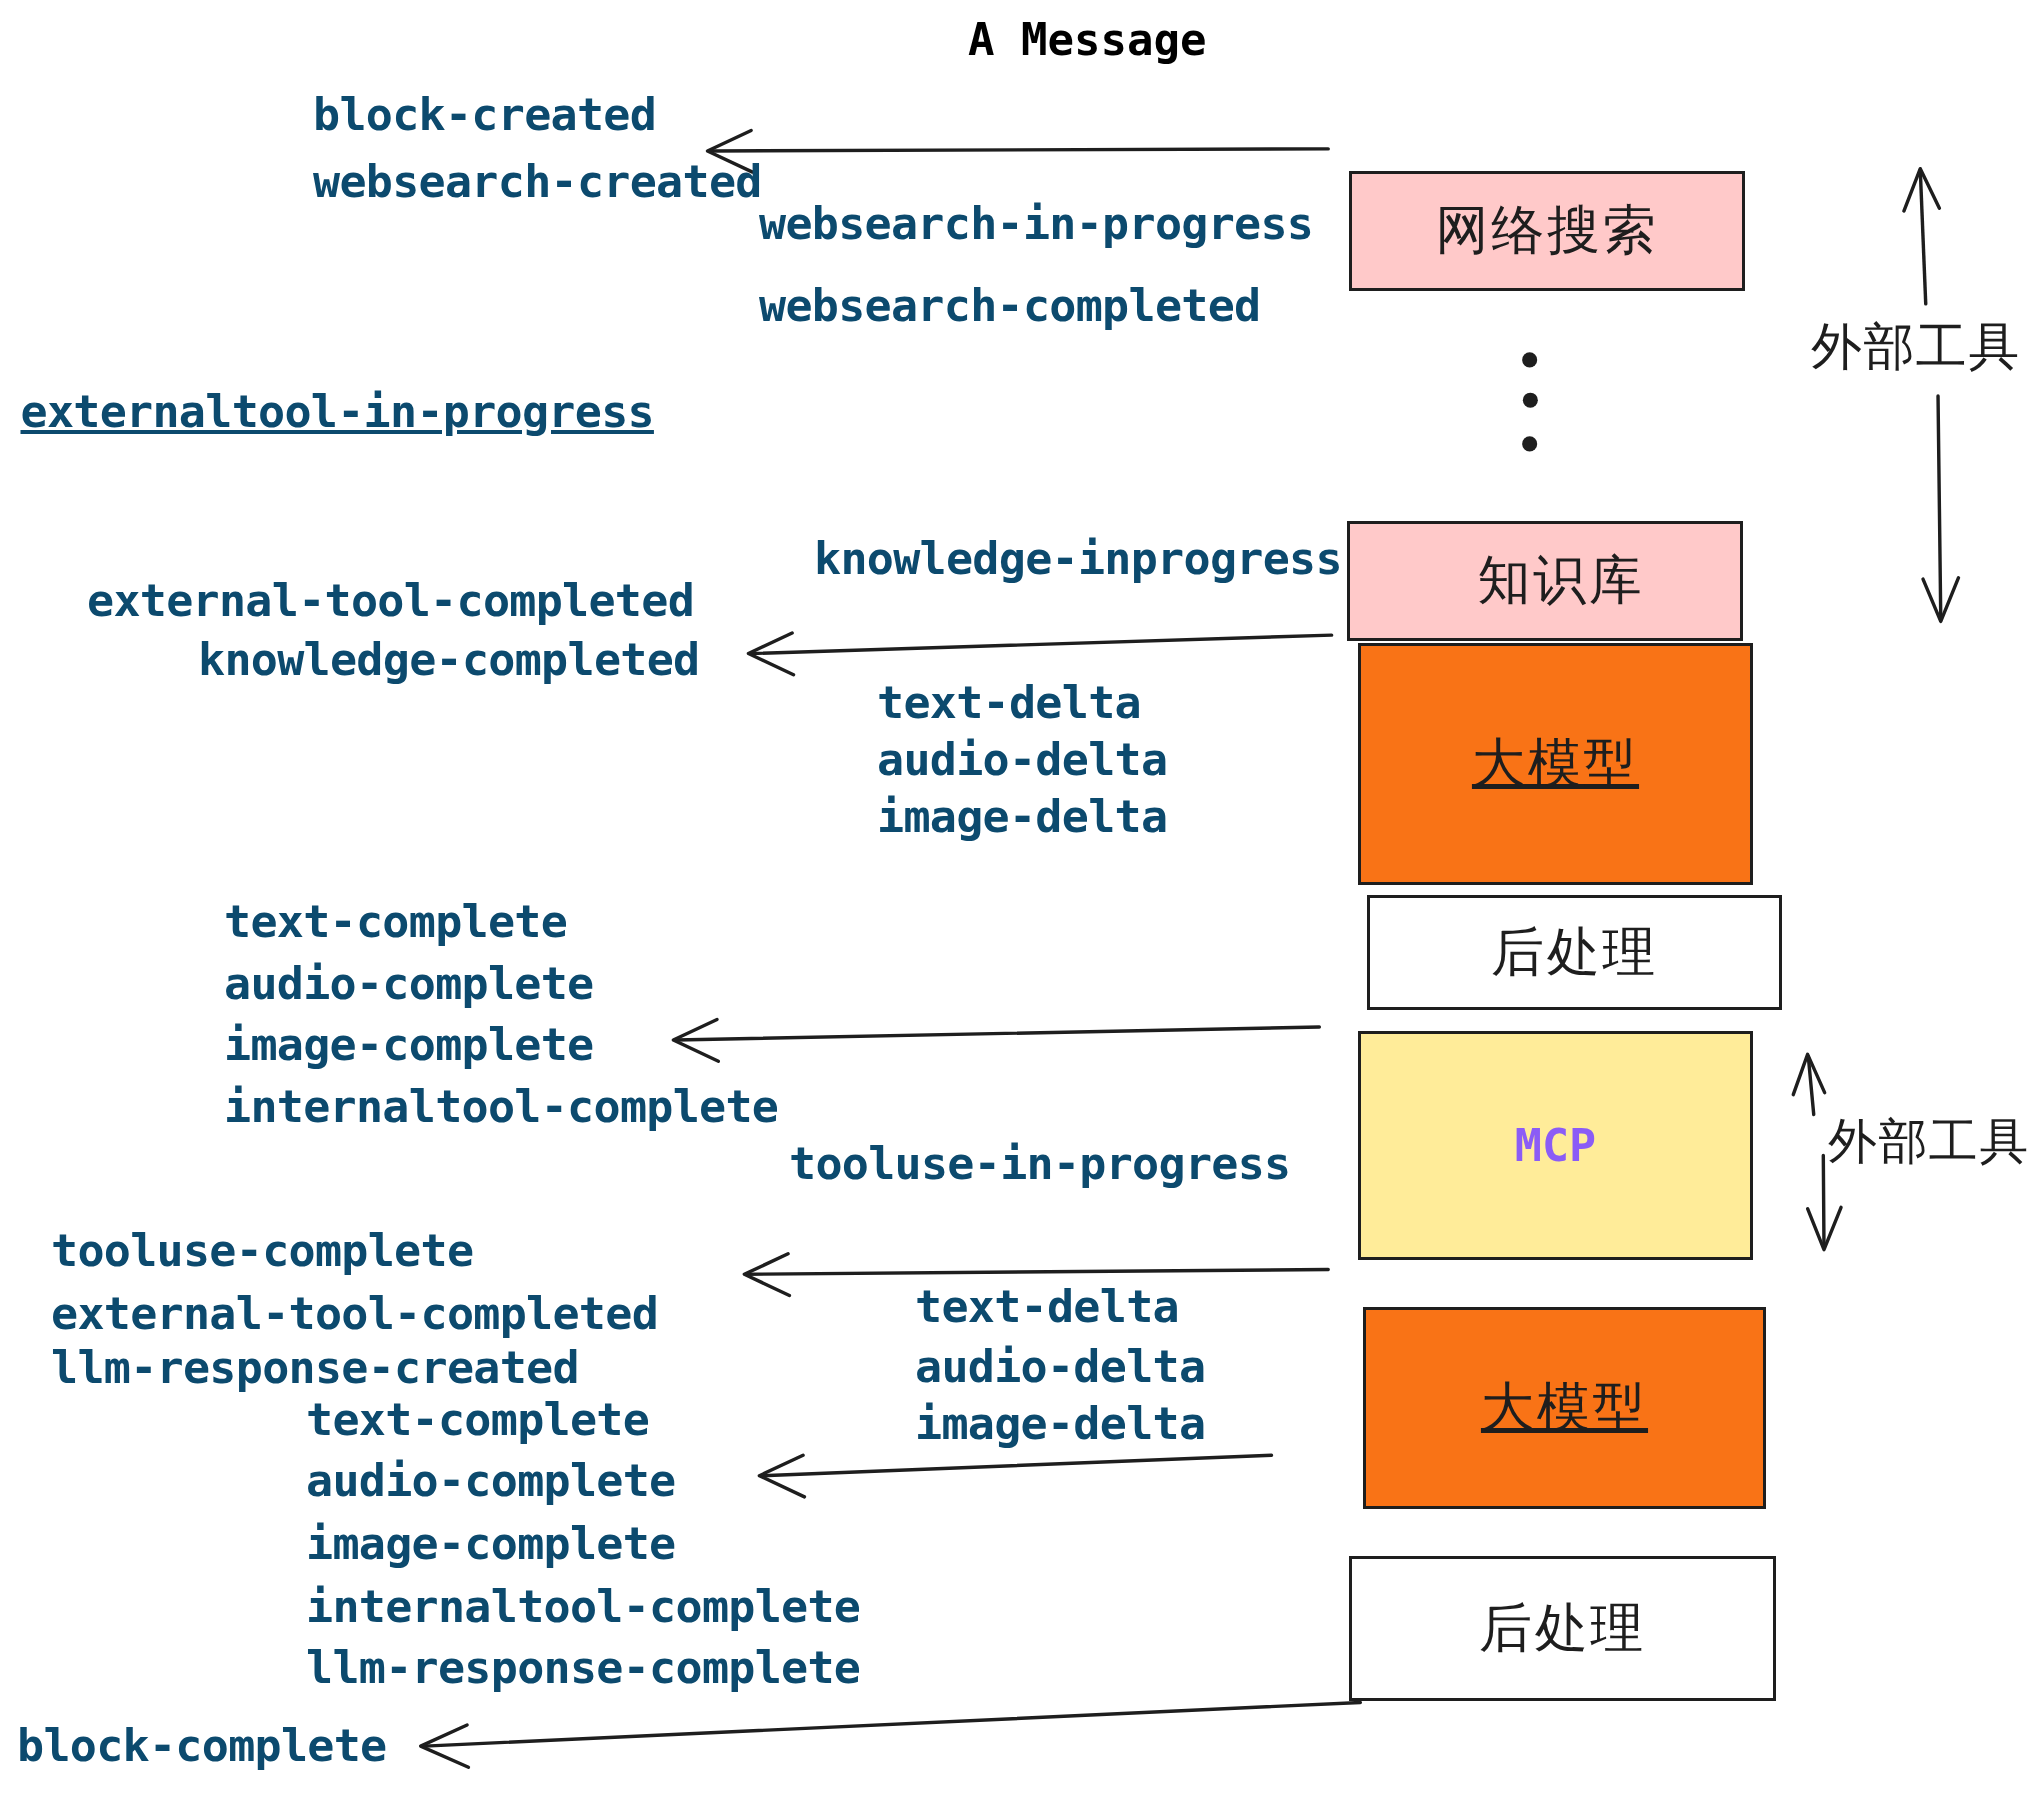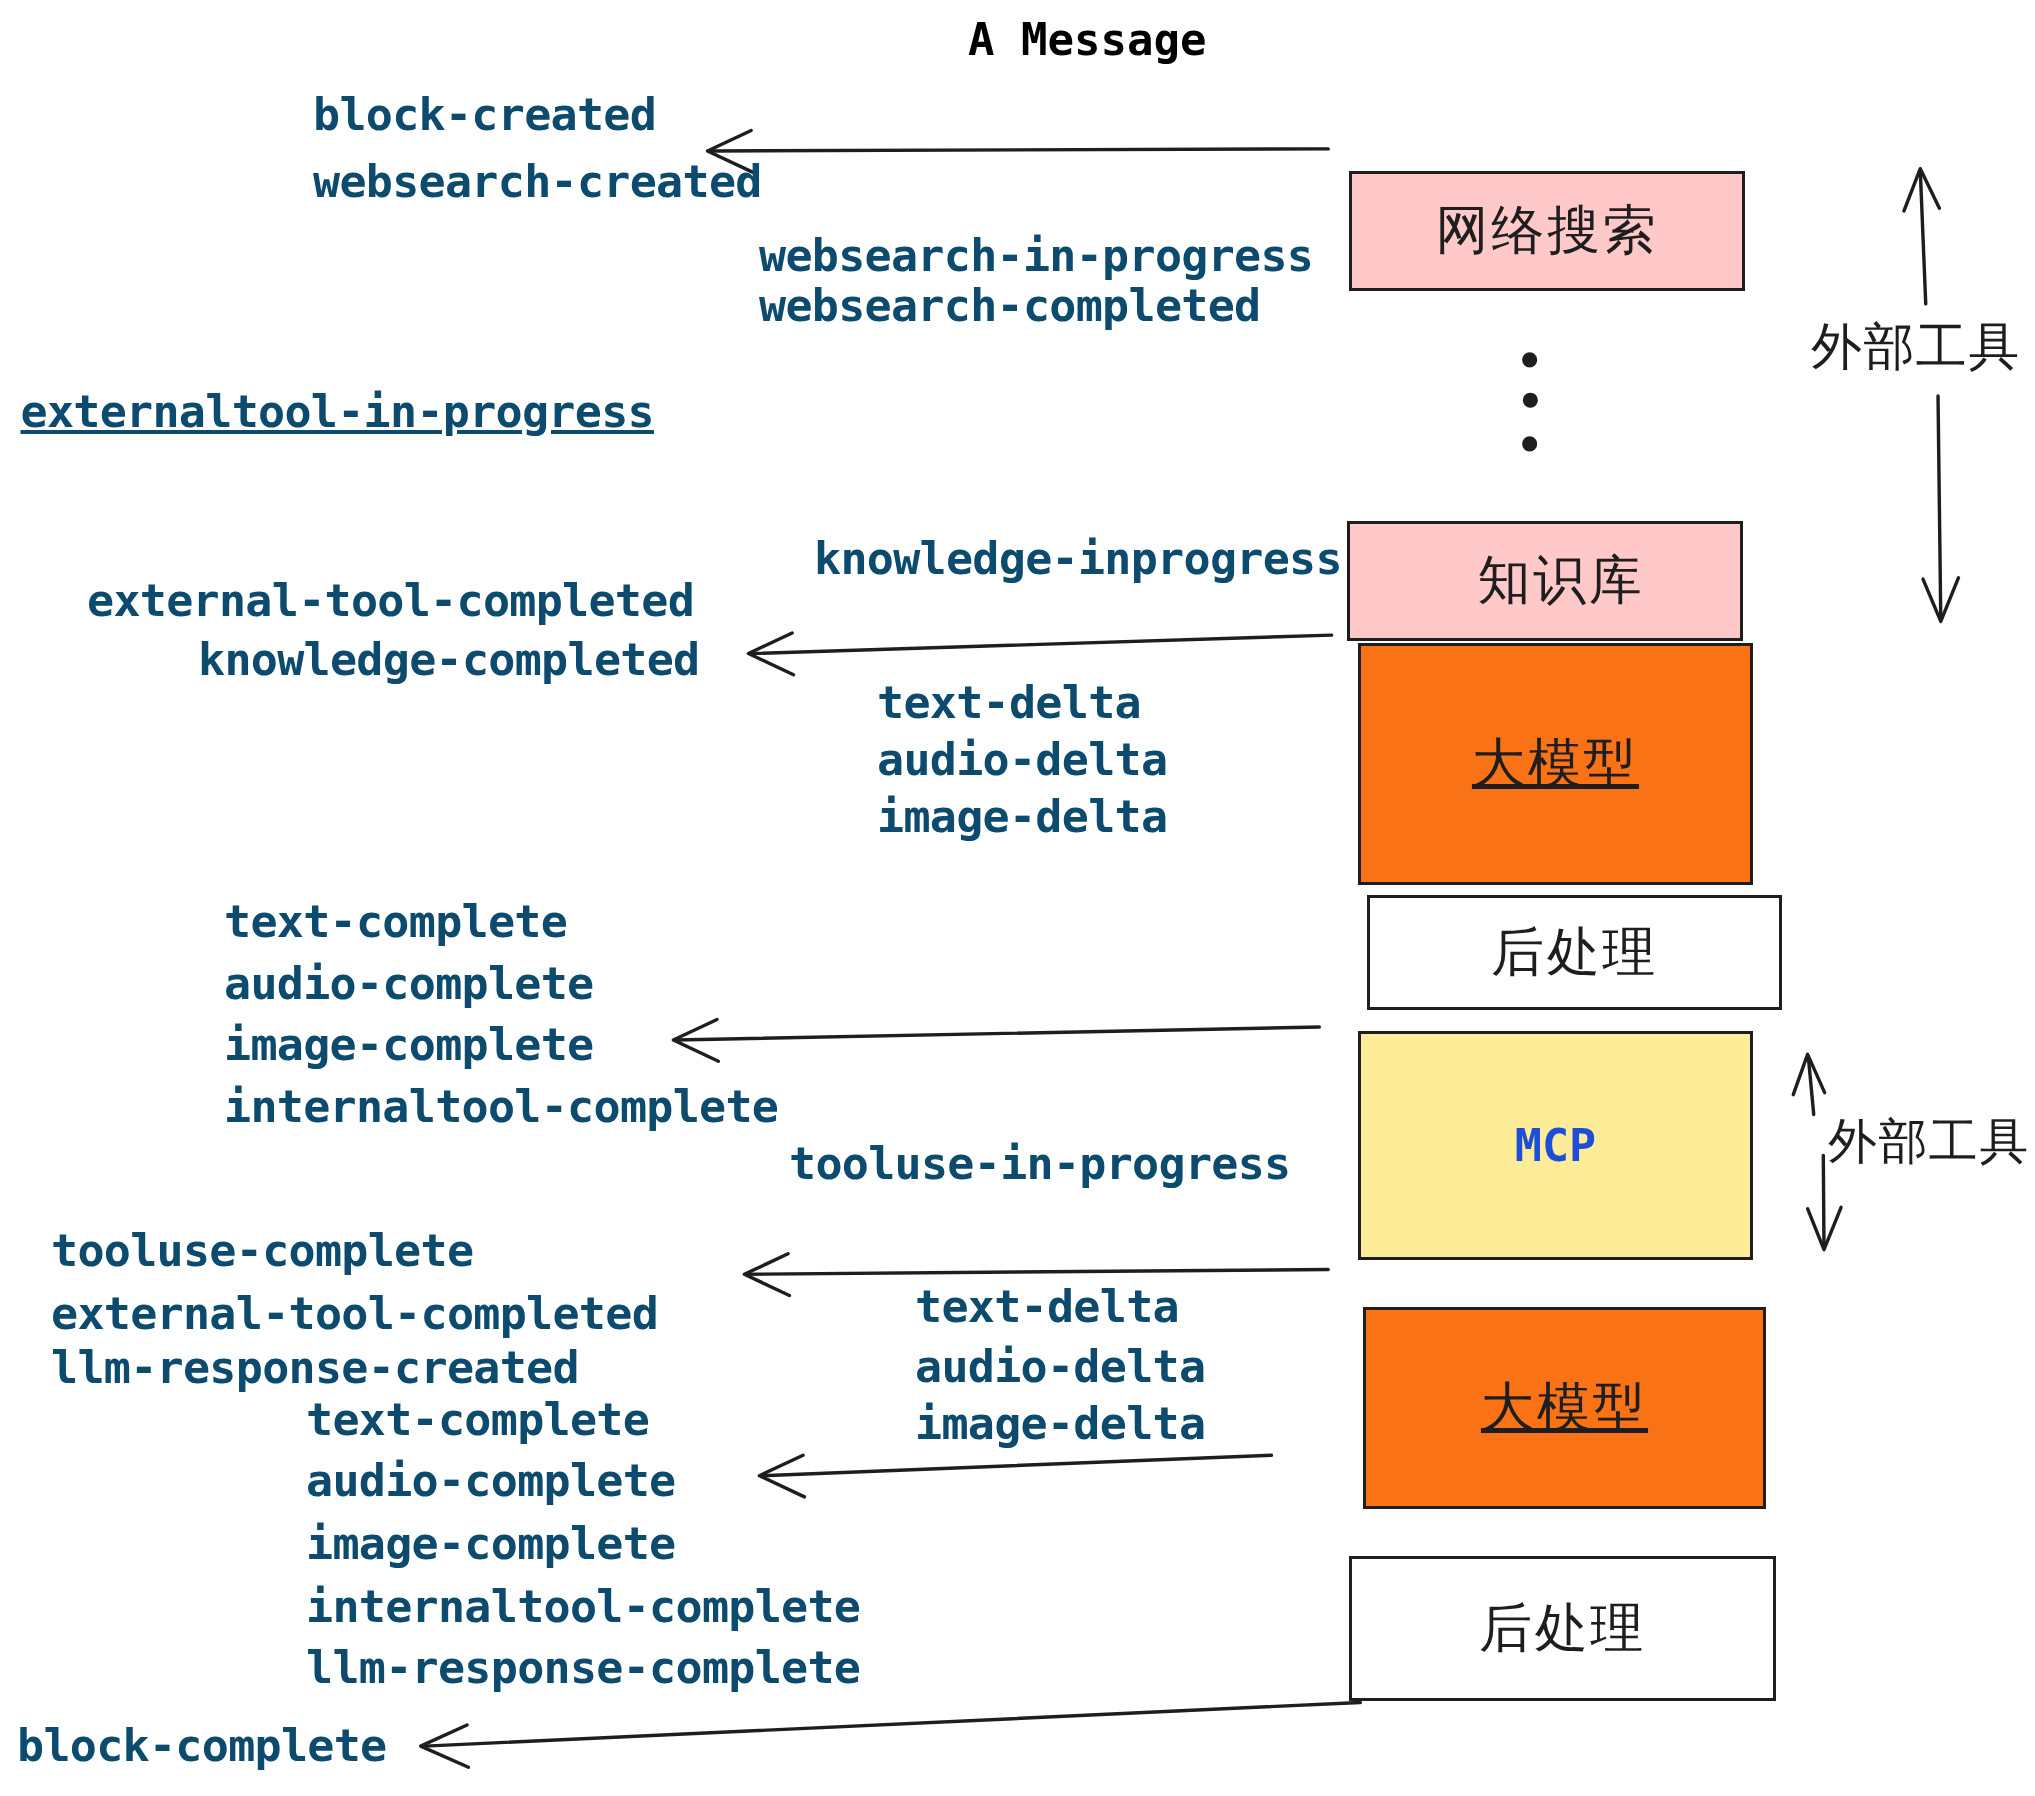--- a/index.html
+++ b/index.html
@@ -29,21 +29,21 @@
     border:3.4px solid #1e1e1e;
     display:flex;align-items:center;justify-content:center;
     box-sizing:border-box;
   }
   .box .cjk{
     font-family:"DejaVu Sans","Liberation Sans",sans-serif;
     font-size:53px;color:#1e1e1e;letter-spacing:2.7px;white-space:nowrap;
   }
   .box .mono{
     font:bold 45px "DejaVu Sans Mono","Liberation Mono",monospace;
-    color:#1d4ed8;white-space:nowrap;
+    color:#8b5cf6;white-space:nowrap;
   }
   .side-label{
     position:absolute;
     font-family:"DejaVu Sans","Liberation Sans",sans-serif;
     font-size:51px;color:#1e1e1e;letter-spacing:1.4px;white-space:nowrap;
   }
   .fill-pink{background:#ffc9c9;}
   .fill-green{background:#f97316;text-decoration:underline;}
   .fill-yellow{background:#ffec99;}
   .fill-white{background:#ffffff;}
@@ -110,21 +110,21 @@
       <circle cx="2240" cy="527" r="11"></circle>
       <circle cx="2241" cy="586" r="11"></circle>
       <circle cx="2240" cy="650" r="11"></circle>
     </g>
   </svg>
 
   <div class="title" style="left:968px;top:16.4px;">A Message</div>
 
   <div class="evt" style="left:313px;top:90px;">block-created</div>
   <div class="evt" style="left:313px;top:157px;">websearch-created</div>
-  <div class="evt" style="left:759px;top:199px;margin-top:32px;">websearch-in-progress</div>
+  <div class="evt" style="left:759px;top:199px;">websearch-in-progress</div>
   <div class="evt" style="left:759px;top:281px;">websearch-completed</div>
   <div class="evt" style="left:20.5px;top:387px;text-decoration:underline;">externaltool-in-progress</div>
   <div class="evt" style="left:814px;top:534px;">knowledge-inprogress</div>
   <div class="evt" style="left:87px;top:576px;">external-tool-completed</div>
   <div class="evt" style="left:198px;top:635px;">knowledge-completed</div>
   <div class="evt" style="left:877px;top:678px;">text-delta</div>
   <div class="evt" style="left:877px;top:735px;">audio-delta</div>
   <div class="evt" style="left:877px;top:792px;">image-delta</div>
   <div class="evt" style="left:224px;top:897px;">text-complete</div>
   <div class="evt" style="left:224px;top:959px;">audio-complete</div>

